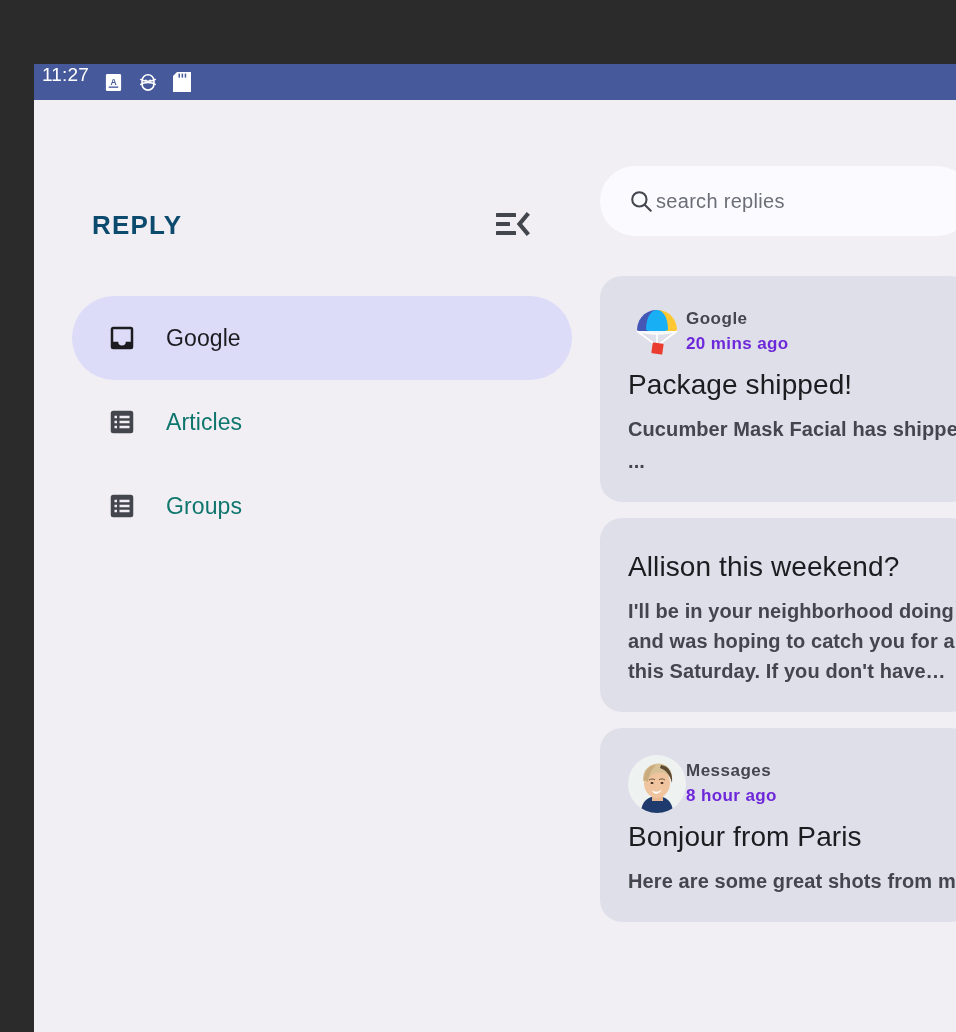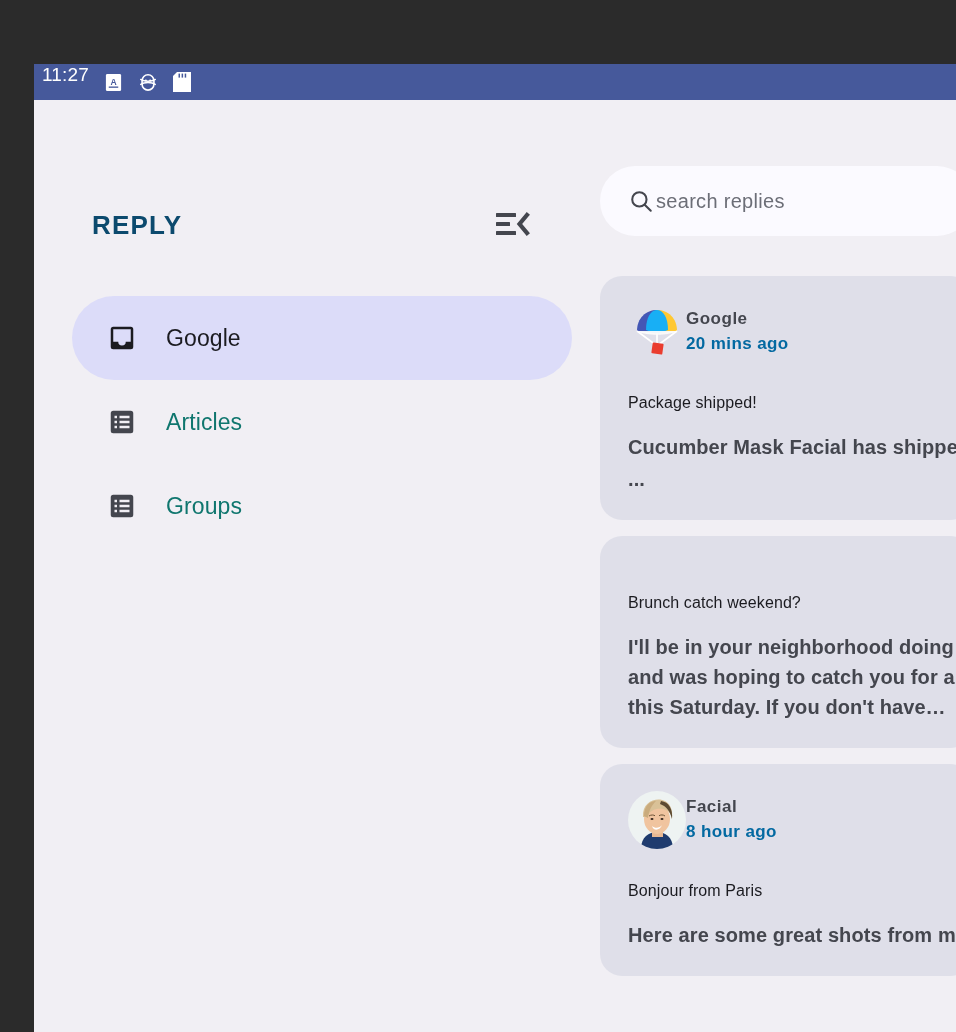--- a/index.html
+++ b/index.html
@@ -215,27 +215,27 @@
   .sender {
     font-size: 17px;
     font-weight: bold;
     color: #44464e;
     letter-spacing: 0.5px;
     line-height: 24px;
   }
   .timestamp {
     font-size: 17px;
     font-weight: bold;
-    color: #0369a1;
+    color: #6d28d9;
     letter-spacing: 0.4px;
     line-height: 26px;
   }
   .subject {
-    margin-top: 26px;
-    font-size: 16px;
+    margin-top: 8px;
+    font-size: 28px;
     color: #1b1b20;
     line-height: 30px;
     letter-spacing: 0.1px;
     white-space: nowrap;
   }
   .preview {
     margin-top: 14px;
     font-size: 20px;
     font-weight: bold;
     color: #44464e;
@@ -360,21 +360,21 @@
               <div class="sender">Google</div>
               <div class="timestamp">20 mins ago</div>
             </div>
           </div>
           <div class="subject">Package shipped!</div>
           <div class="preview">Cucumber Mask Facial has shipped.</div>
           <div class="preview ell" style="margin-top:2px;">...</div>
         </div>
 
         <div class="email-card">
-          <div class="subject">Brunch catch weekend?</div>
+          <div class="subject">Allison this weekend?</div>
           <div class="preview">I'll be in your neighborhood doing errands and was hoping to catch you for a coffee this Saturday. If you don't have…</div>
         </div>
 
         <div class="email-card">
           <div class="card-head">
             <div class="avatar">
               <svg width="58" height="58" viewBox="0 0 58 58">
                 <rect width="58" height="58" fill="#eef3f2"></rect>
                 <path d="M13 58 C13 46 21 41 29 41 C37 41 45 46 45 58 Z" fill="#1f3b6e"></path>
                 <path d="M24 38 h11 v8 h-11 z" fill="#e8b893"></path>
@@ -383,21 +383,21 @@
                 <path d="M16 25 C16 15 22 10 28 10 C24 14 21 19 20 27 Z" fill="#c9ab7d"></path>
                 <path d="M33 10 C41 11 45 18 44 28 C42 20 38 15 32 13 Z" fill="#5c4a32"></path>
                 <ellipse cx="24" cy="28" rx="1.5" ry="1.1" fill="#35261b"></ellipse>
                 <ellipse cx="34" cy="28" rx="1.5" ry="1.1" fill="#35261b"></ellipse>
                 <path d="M24 35 C27 38 32 37 34 34 C32 40 25 40 24 35 Z" fill="#ffffff"></path>
                 <path d="M21 25 C23 23.6 26 23.8 27 24.8" stroke="#6b5336" stroke-width="1" fill="none"></path>
                 <path d="M31 24.8 C32.4 23.6 35.4 23.6 37 25" stroke="#6b5336" stroke-width="1" fill="none"></path>
               </svg>
             </div>
             <div class="head-text">
-              <div class="sender">Facial</div>
+              <div class="sender">Messages</div>
               <div class="timestamp">8 hour ago</div>
             </div>
           </div>
           <div class="subject">Bonjour from Paris</div>
           <div class="preview">Here are some great shots from my trip...</div>
         </div>
 
       </div>
     </div>
   </div>

